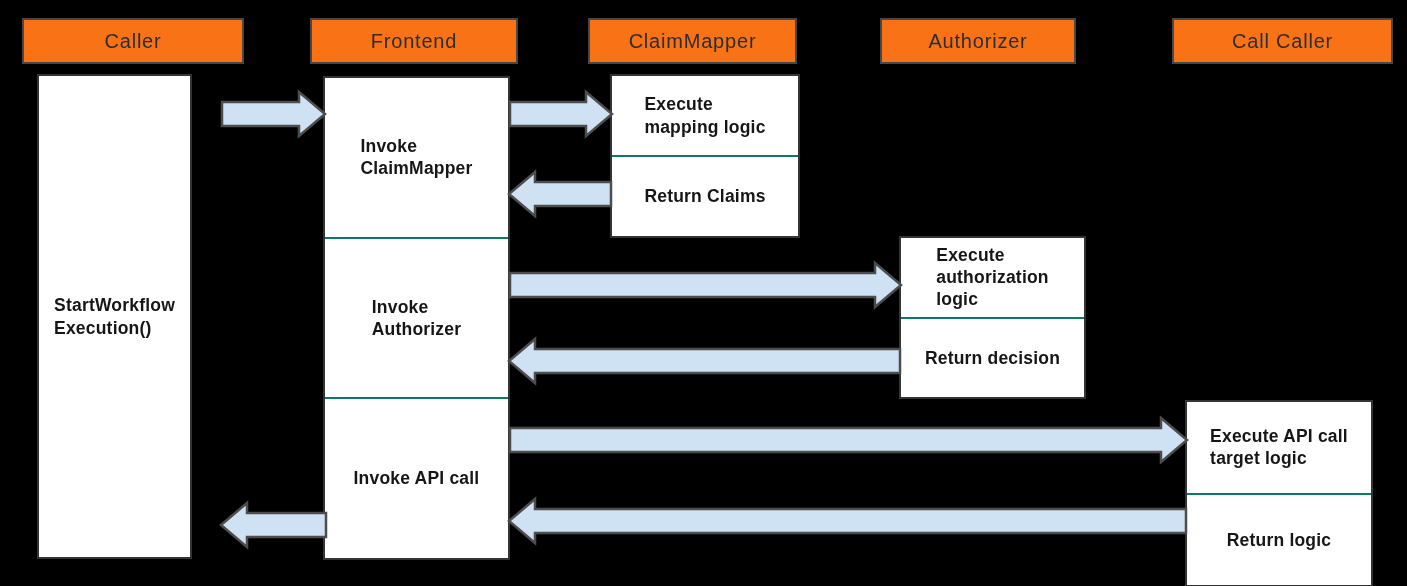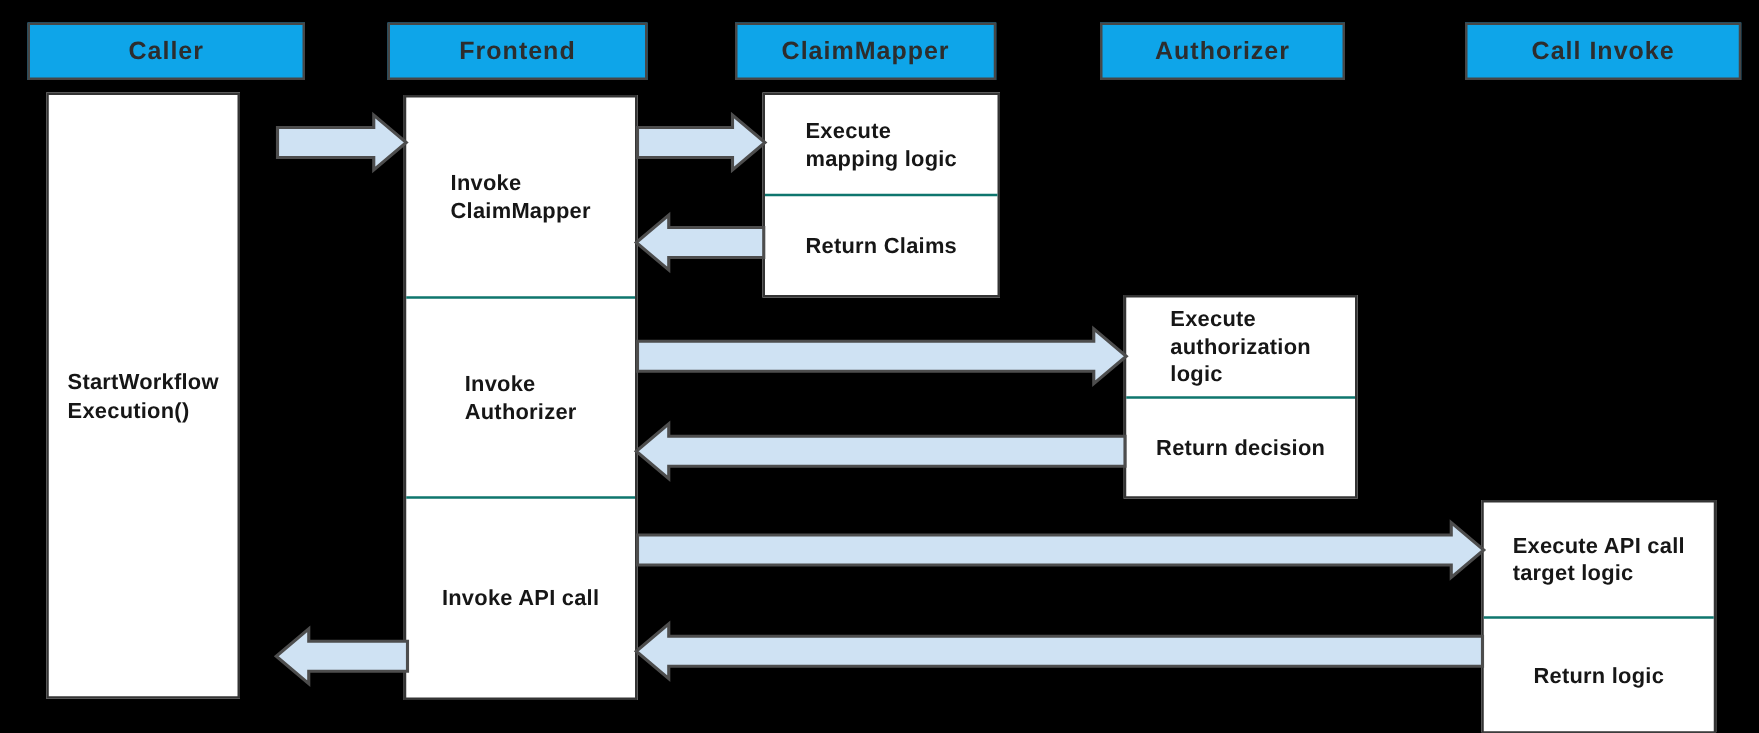--- a/index.html
+++ b/index.html
@@ -13,28 +13,28 @@
     height: 586px;
     background: #000000;
     font-family: "Liberation Sans", sans-serif;
     overflow: hidden;
   }
   
   .hdr {
     position: absolute;
     top: 18px;
     height: 46px;
-    background: #0ea5e9;
+    background: #f97316;
     border: 2px solid #474747;
     box-sizing: border-box;
     display: flex;
     align-items: center;
     justify-content: center;
     font-size: 20px;
-    font-weight: 700;
+    font-weight: 400;
     color: #2d2d2d;
     letter-spacing: 0.8px;
   }
   .hdr-caller     { left: 22px;   width: 222px; }
   .hdr-frontend   { left: 310px;  width: 208px; }
   .hdr-claim      { left: 588px;  width: 209px; }
   .hdr-authorizer { left: 880px;  width: 196px; }
   .hdr-calltarget { left: 1172px; width: 221px; }
 
   
@@ -94,21 +94,21 @@
   <div class="hdr hdr-frontend">
     <span>Frontend</span>
   </div>
   <div class="hdr hdr-claim">
     <span>ClaimMapper</span>
   </div>
   <div class="hdr hdr-authorizer">
     <span>Authorizer</span>
   </div>
   <div class="hdr hdr-calltarget">
-    <span>Call Invoke</span>
+    <span>Call Caller</span>
   </div>
 
   <div class="box box-caller">
     <div class="sect">
       <span class="lbl">StartWorkflow
 Execution()</span>
     </div>
   </div>
 
   <div class="box box-frontend">

